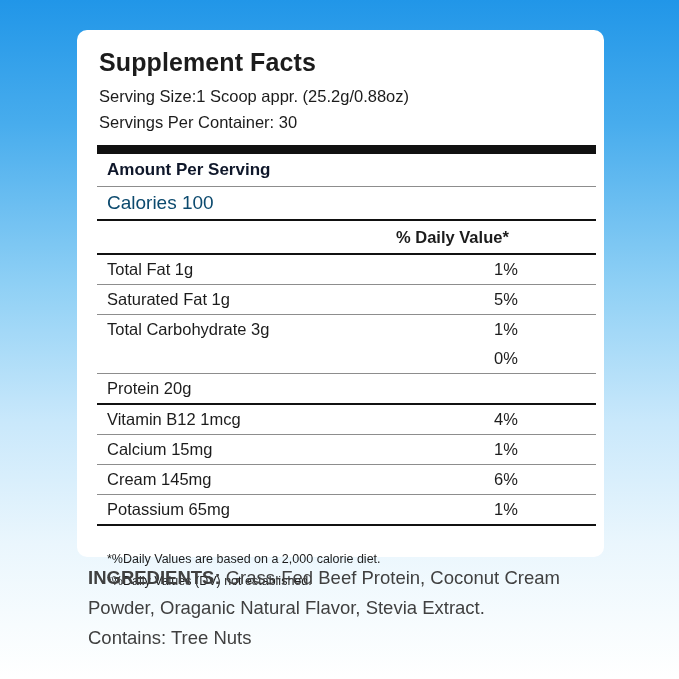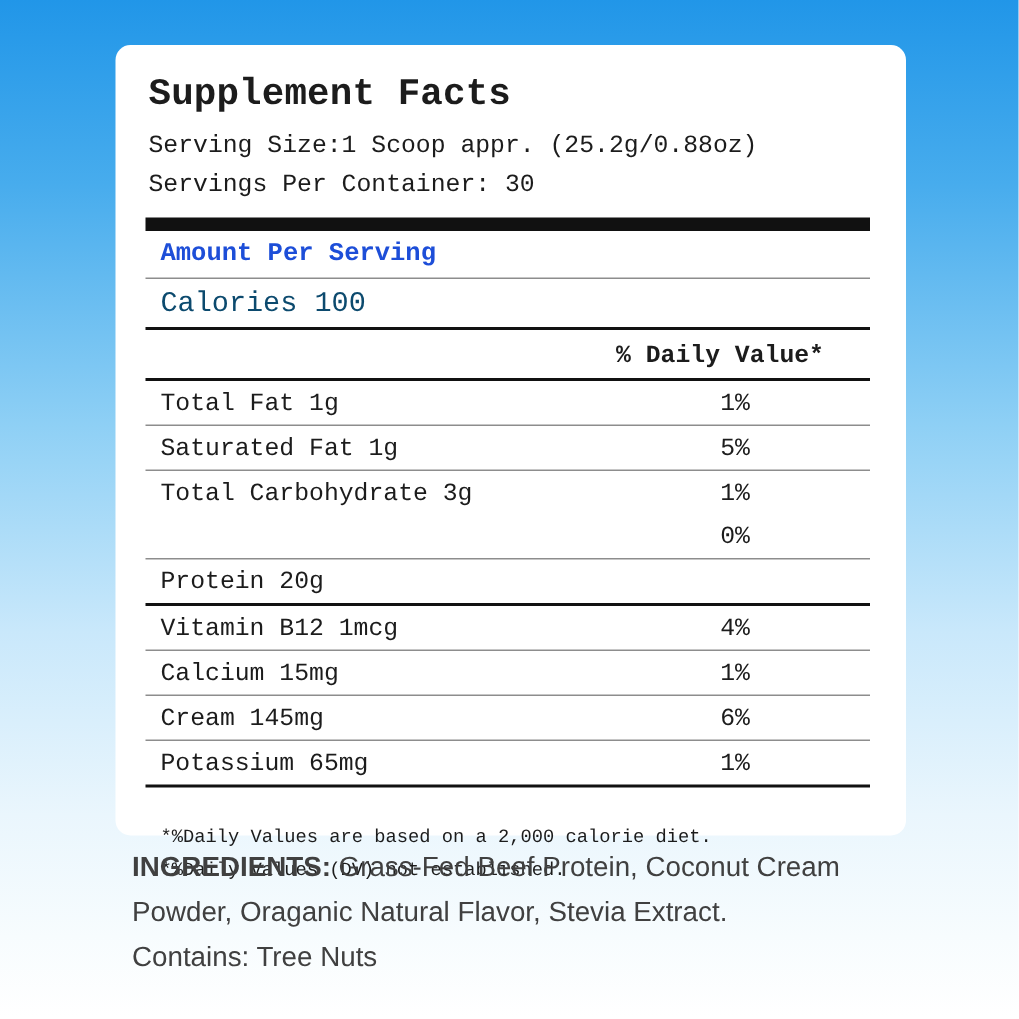--- a/index.html
+++ b/index.html
@@ -21,22 +21,21 @@
   }
   .panel {
     position: absolute;
     left: 77px;
     top: 30px;
     width: 527px;
     height: 527px;
     background: #ffffff;
     border-radius: 10px;
     box-sizing: border-box;
-    padding: 18px 24px 10px 20px;
-    font-family: Liberation Mono, monospace;
+    padding: 18px 8px 10px 20px;
   }
   .sf-title {
     font-size: 25px;
     font-weight: bold;
     color: #1c1c1c;
     letter-spacing: 0.1px;
     margin: 0 0 8px 2px;
   }
   .serving-line {
     font-size: 16.5px;
@@ -73,38 +72,38 @@
   }
   .row .dv {
     flex: 0 0 auto;
     width: 180px;
     text-align: center;
   }
   .amount-row {
     font-size: 17px;
     font-weight: bold;
     padding: 6px 0 6px 10px;
-    color: #1d4ed8;
+    color: #0f172a;
   }
   .calories-row {
     font-size: 19px;
     padding: 5px 0 5px 10px;
     color: #0c4a6e;
   }
   .dv-header {
     display: flex;
     justify-content: flex-end;
     font-size: 16.5px;
     font-weight: bold;
     color: #1c1c1c;
     padding: 7px 0 6px 0;
   }
   .dv-header .dv-head-cell {
     width: 200px;
-    text-align: center;
+    text-align: left;
   }
   .footnote {
     font-size: 12.5px;
     color: #1c1c1c;
     padding-left: 10px;
     margin-top: 24px;
     line-height: 1.45;
   }
   .ingredients {
     position: absolute;

